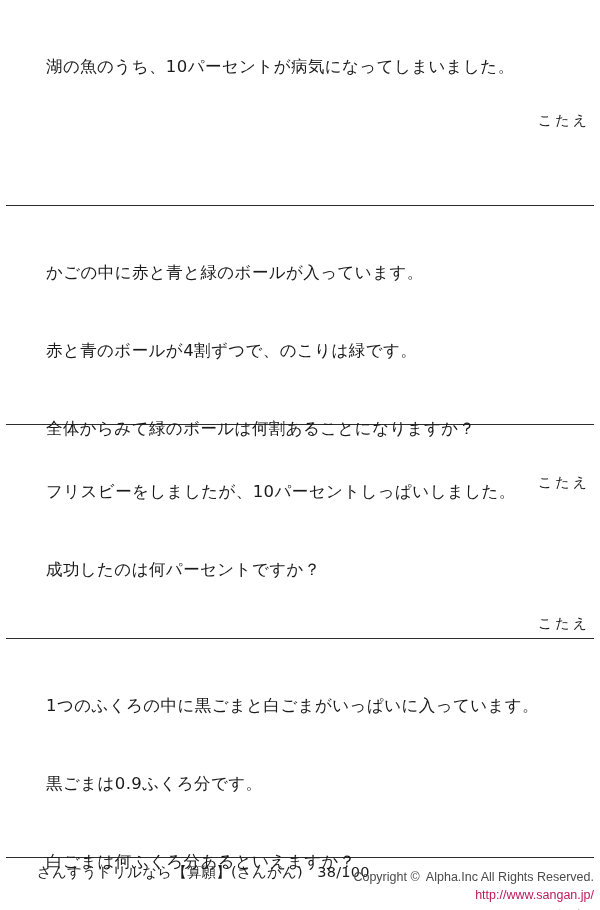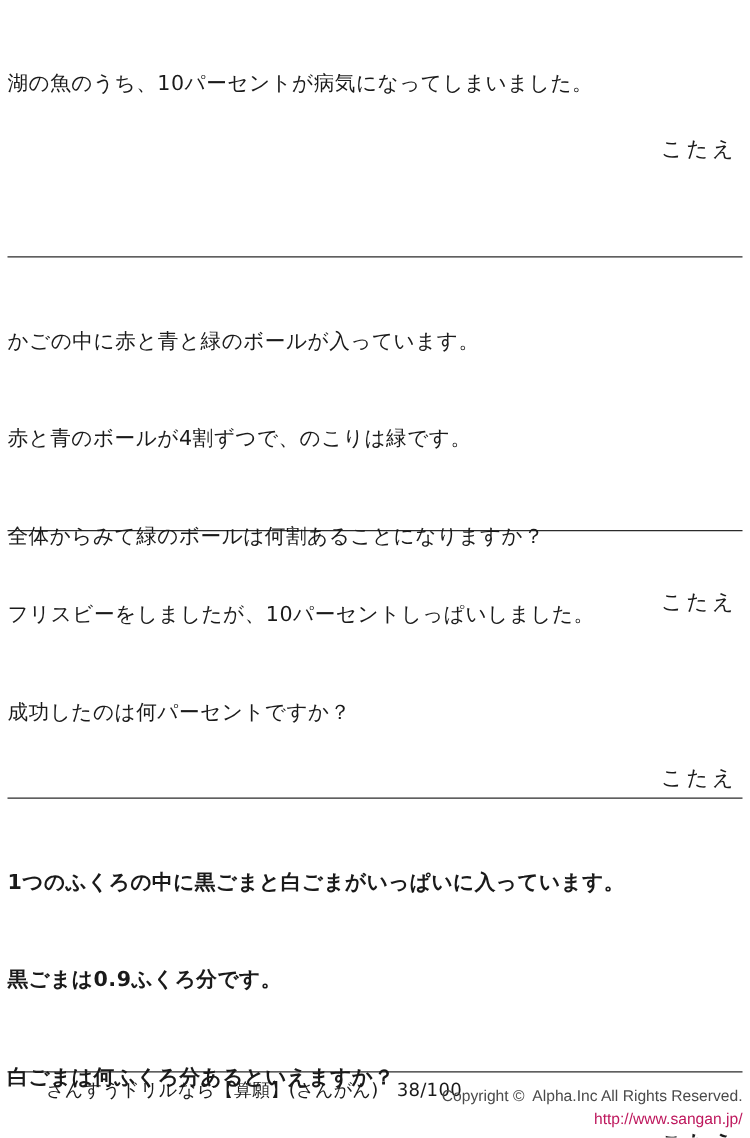--- a/index.html
+++ b/index.html
@@ -29,42 +29,43 @@
   .qtext {
     font-size: 16.5px;
     line-height: 26px;
     letter-spacing: 0.4px;
     white-space: pre;
     padding-top: 2px;
   }
   .qline {
     display: block;
     white-space: pre;
+    margin-left: 40px;
   }
   .answer-area {
     position: relative;
   }
   .answer-label {
     position: absolute;
     right: 4px;
     bottom: 2px;
-    font-size: 17px;
+    font-size: 14px;
     letter-spacing: 3px;
     line-height: 20px;
   }
   .rule {
     border-bottom: 1px solid #2b2b2b;
     height: 0;
     margin: 0;
   }
   
   .p0 { height: 205px; }
   .p1 { height: 218px; }
   .p2 { height: 213px; }
-  .p3 { height: 218px; font-weight: bold; }
+  .p3 { height: 218px; }
 
   .footer {
     position: absolute;
     left: 0;
     right: 0;
     bottom: 0;
     height: 54px;
     padding: 0 6px;
     box-sizing: border-box;
   }

